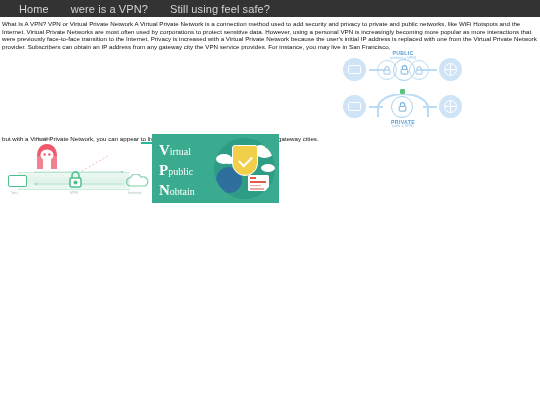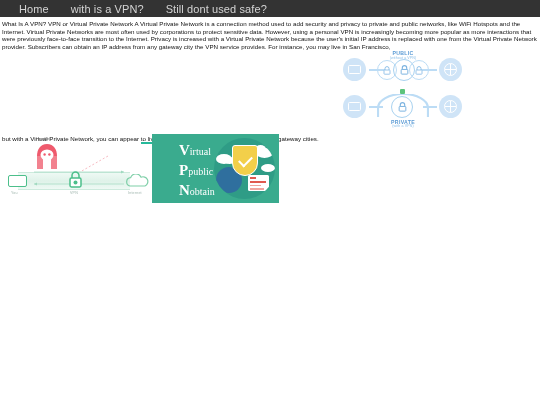--- a/index.html
+++ b/index.html
@@ -148,21 +148,20 @@
   }
   .vpn-words{
     position:absolute;left:7px;top:7px;
   }
   .vpn-line{
     color:#ffffff;
     font-size:10px;
     line-height:18px;
     font-family:"Liberation Serif", serif;
     white-space:nowrap;
-    margin-left:20px;
   }
   .vpn-cap{
     font-size:15px;
     font-weight:bold;
     font-family:"Liberation Serif", serif;
   }
   .vcirc{
     position:absolute;right:4px;top:4px;
     width:61px;height:61px;border-radius:50%;
     background:#2f9c86;
@@ -195,22 +194,22 @@
   .bluearc{
     position:absolute;left:2px;bottom:6px;width:26px;height:26px;
     border-radius:50%;background:#2f6f9e;
   }
 </style>
 </head>
 <body>
 
 <div class="navbar">
   <div class="nav-item">Home</div>
-  <div class="nav-item">with is a VPN?</div>
-  <div class="nav-item">Still dont used safe?</div>
+  <div class="nav-item">were is a VPN?</div>
+  <div class="nav-item">Still using feel safe?</div>
 </div>
 
 <div class="article">
   <p class="para">What Is A VPN? VPN or Virtual Private Network A Virtual Private Network is a connection method used to add security and privacy to private and public networks, like WiFi Hotspots and the Internet. Virtual Private Networks are most often used by corporations to protect sensitive data. However, using a personal VPN is increasingly becoming more popular as more interactions that were previously face-to-face transition to the Internet. Privacy is increased with a Virtual Private Network because the user's initial IP address is replaced with one from the Virtual Private Network provider. Subscribers can obtain an IP address from any gateway city the VPN service provides. For instance, you may live in San Francisco,</p>
 
   <p class="para2">
     <span>but with a Virtual Private Network, you can appear </span><span class="hl">to live in Amsterdam, New York</span><span>, or any number of gateway cities.</span>
   </p>
 </div>
 

